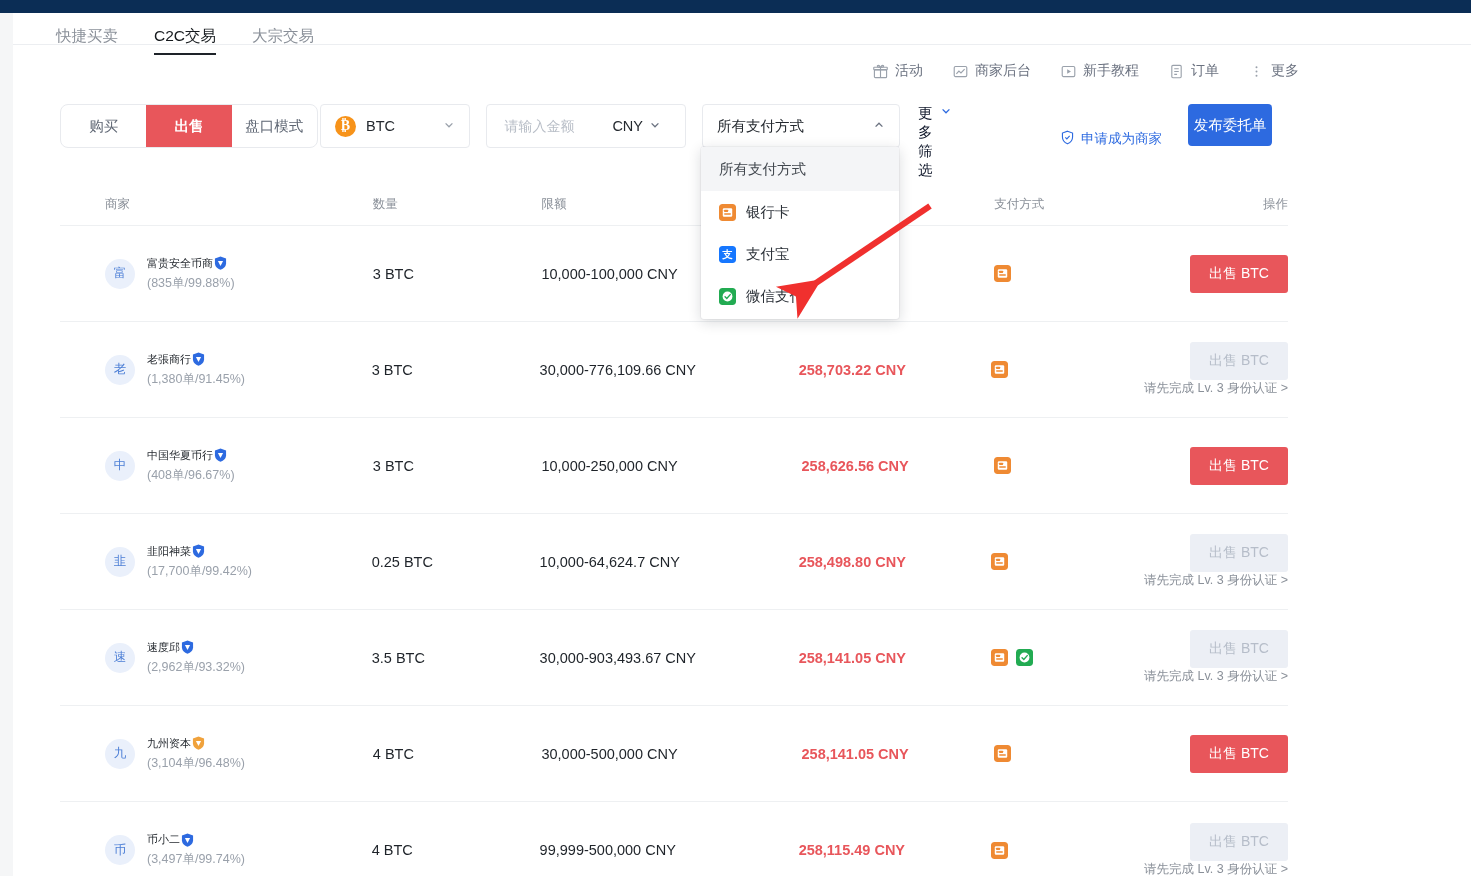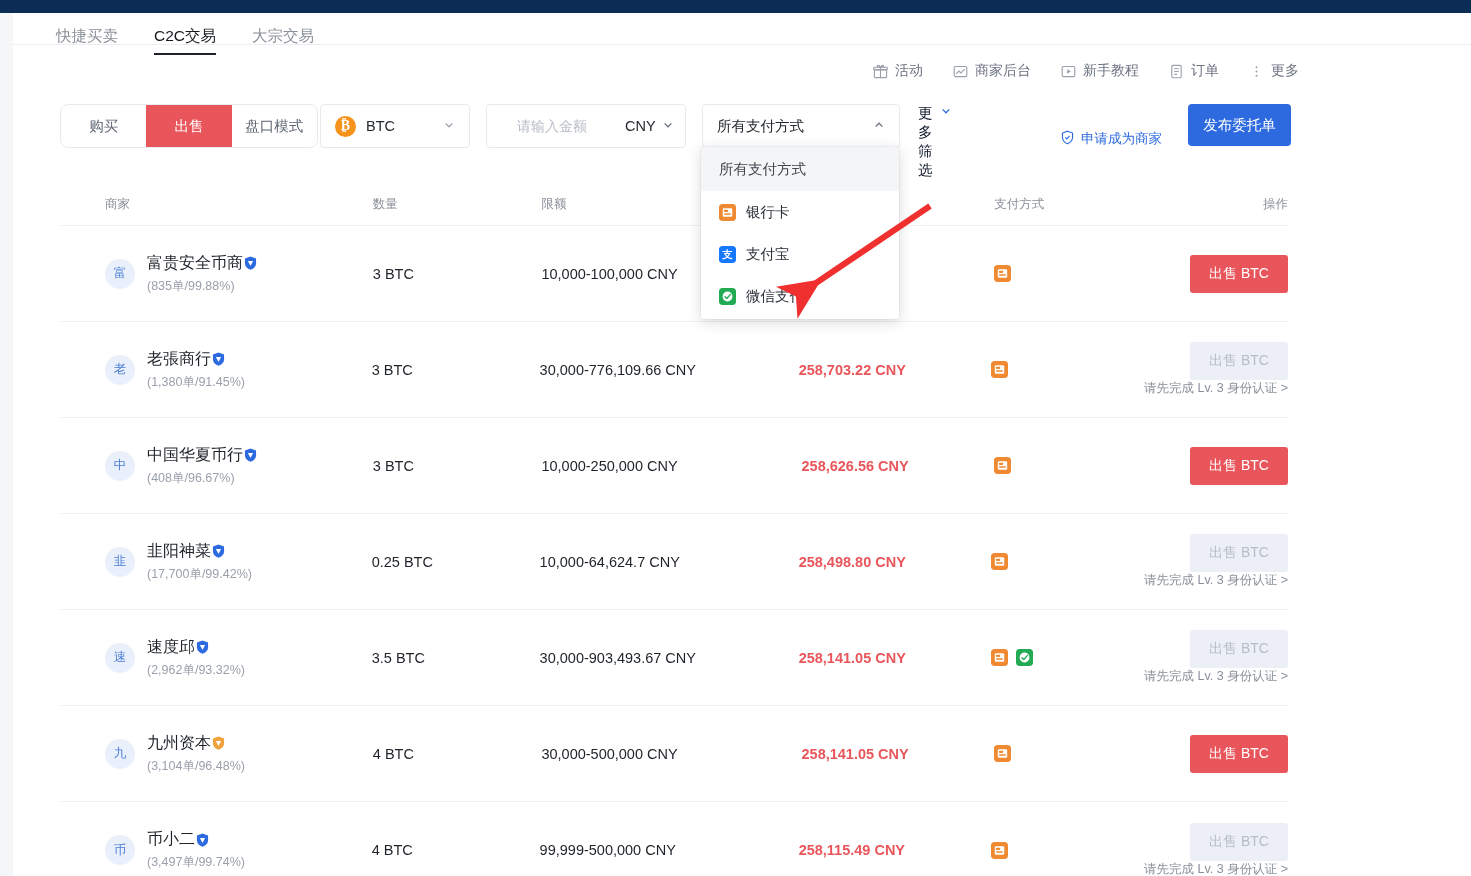--- a/index.html
+++ b/index.html
@@ -56,37 +56,37 @@
 
   .segmented {
     position: absolute; left: 0; top: 0;
     display: flex; height: 44px; width: 258px;
     border: 1px solid #e8eaee; border-radius: 8px; background: #fff; overflow: hidden;
   }
   .seg {
     flex: 1; display: flex; align-items: center; justify-content: center;
     font-size: 14.5px; color: #5e6673; cursor: pointer; user-select: none;
   }
-  .seg.sell-active { background: #e8565b; color: #fff; font-weight: 400; }
+  .seg.sell-active { background: #e8565b; color: #fff; font-weight: 700; }
 
   .selectbox {
     position: absolute; height: 44px; border: 1px solid #e8eaee; border-radius: 4px;
     background: #fff; display: flex; align-items: center; cursor: pointer;
   }
   .coin-select { left: 260px; top: 0; width: 150px; padding: 0 14px; }
   .coin-ic {
     width: 21px; height: 21px; border-radius: 50%; background: #f7931a;
     color: #fff; font-size: 14px; font-weight: 700; display: flex;
     align-items: center; justify-content: center; font-family: "Liberation Serif", serif;
     flex: none;
   }
   .coin-label { margin-left: 10px; font-size: 14.5px; color: #24292f; }
   .chev { margin-left: auto; color: #9aa1ab; font-size: 12px; line-height: 1; }
 
-  .amount-box { left: 426px; top: 0; width: 200px; padding: 0 30px; }
+  .amount-box { left: 426px; top: 0; width: 200px; padding: 0 24px; justify-content: flex-end; }
   .amount-input {
     border: 0; outline: none; font-size: 14px; color: #24292f; width: 108px;
     font-family: "Liberation Sans", sans-serif; background: transparent;
   }
   .amount-input::placeholder { color: #b8bec7; }
   .cur { margin-left: auto; font-size: 14.5px; color: #24292f; display: flex; align-items: center; gap: 6px; }
 
   .pay-select { left: 642px; top: 0; width: 198px; padding: 0 14px; }
   .pay-label { font-size: 14.5px; color: #24292f; }
 
@@ -94,21 +94,21 @@
     position: absolute; left: 858px; top: 0; height: 44px;
     display: flex; align-items: flex-start; gap: 7px;
     font-size: 14.5px; color: #0f172a; cursor: pointer;
   }
   .merchant-link {
     position: absolute; left: 1000px; top: 0; height: 44px;
     display: flex; align-items: flex-end; gap: 6px;
     font-size: 13.5px; color: #2d6ae0; cursor: pointer; white-space: nowrap;
   }
   .publish-btn {
-    position: absolute; left: 1128px; top: 0; width: 103px; height: 42px;
+    position: absolute; left: 1128px; top: 0; width: 84px; height: 42px;
     background: #2d6ae0; color: #fff; border-radius: 4px; border: 0;
     font-size: 14.5px; font-family: "Liberation Sans", sans-serif;
     cursor: pointer; font-weight: 500;
   }
 
   
   .dropdown {
     position: absolute; left: 701px; top: 147px; width: 198px; height: 172px;
     background: #fff; border-radius: 3px;
     box-shadow: 0 3px 14px rgba(16,24,40,.16), 0 0 0 1px rgba(16,24,40,.04);
@@ -143,21 +143,21 @@
     border-bottom: 1px solid #eef0f2; position: relative;
   }
   .trow:last-child { border-bottom: 0; }
 
   .mer { display: flex; align-items: center; gap: 12px; }
   .avatar {
     width: 30px; height: 30px; border-radius: 50%; background: #eaf0fb;
     color: #4d7fd6; font-size: 12.5px; display: flex; align-items: center;
     justify-content: center; flex: none;
   }
-  .mname { display: flex; align-items: center; gap: 1px; font-size: 16px; color: #1e2329; }
+  .mname { display: flex; align-items: center; gap: 1px; font-size: 11px; color: #1e2329; }
   .badge { width: 13px; height: 14px; flex: none; display: block; }
   .mstat { font-size: 12.5px; color: #9aa1ab; margin-top: 4px; }
 
   .qty { font-size: 14.5px; color: #1e2329; }
   .lim { font-size: 14.5px; color: #1e2329; }
   .price { font-size: 14.5px; color: #e8565b; font-weight: 700; }
   .pays { display: flex; gap: 8px; align-items: center; }
 
   .act { width: 120px; display: flex; flex-direction: column; align-items: flex-end; }
   .sellbtn {

